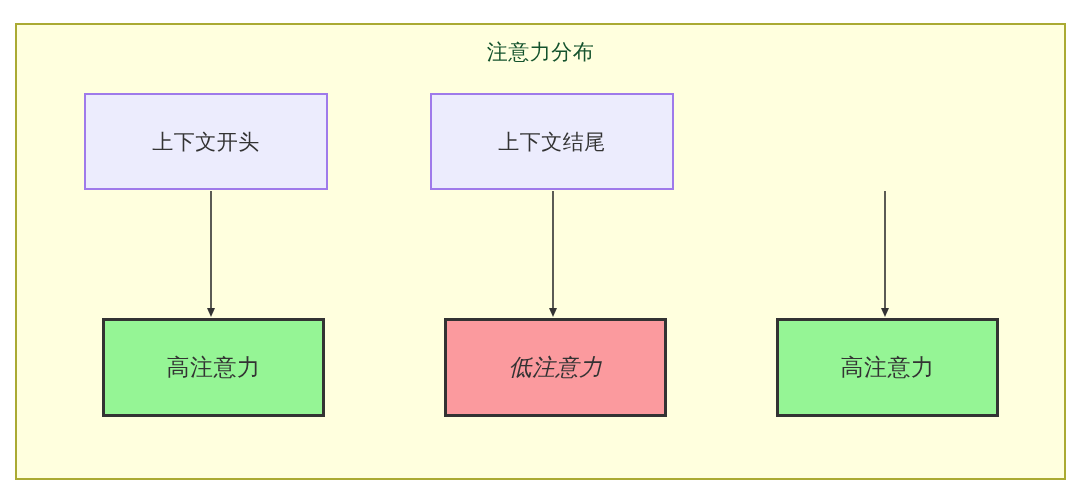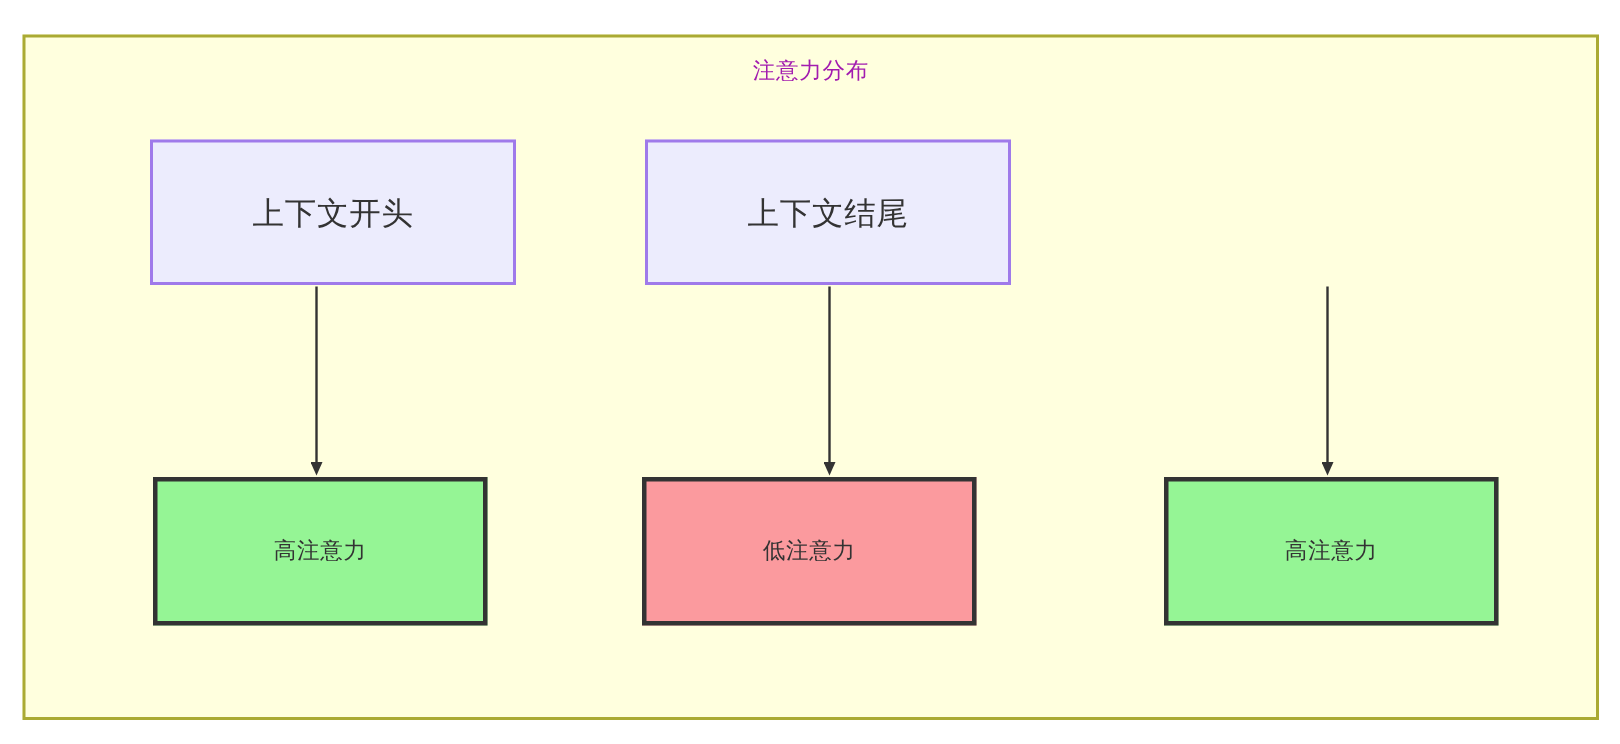--- a/index.html
+++ b/index.html
@@ -31,22 +31,22 @@
     background: #ffffde;
     border: 2px solid #aaaa33;
     box-sizing: border-box;
   }
   .subgraph-title {
     position: absolute;
     left: 0;
     top: 14px;
     width: 100%;
     text-align: center;
-    font-size: 15px;
-    color: #a21caf;
+    font-size: 21px;
+    color: #14532d;
     line-height: 1.2;
     letter-spacing: 0.5px;
   }
 
   
   .ctx-node {
     position: absolute;
     top: 93px;
     width: 244px;
     height: 97px;
@@ -56,44 +56,44 @@
     display: flex;
     align-items: center;
     justify-content: center;
   }
   .ctx-node .node-label {
     font-size: 21px;
     color: #333333;
     letter-spacing: 0.5px;
     white-space: nowrap;
   }
-  #ctx-0 { left: 100px; }
+  #ctx-0 { left: 84px; }
   #ctx-1 { left: 430px; }
   #ctx-2 { left: 762px; }
 
   
   .att-node {
     position: absolute;
     top: 318px;
     width: 223px;
     height: 99px;
     border: 3px solid #333333;
     box-sizing: border-box;
     display: flex;
     align-items: center;
     justify-content: center;
   }
   .att-node .node-label {
-    font-size: 15px;
+    font-size: 23px;
     color: #333333;
     letter-spacing: 0.5px;
     white-space: nowrap;
   }
   #att-0 { left: 102px; background: #95f595; }
-  #att-1 { left: 428px; background: #fb9a9e; }
+  #att-1 { left: 444px; background: #fb9a9e; font-style: italic; }
   #att-2 { left: 776px; background: #95f595; }
 
   
   .arrow-layer {
     position: absolute;
     left: 0;
     top: 0;
     width: 1080px;
     height: 496px;
     pointer-events: none;

